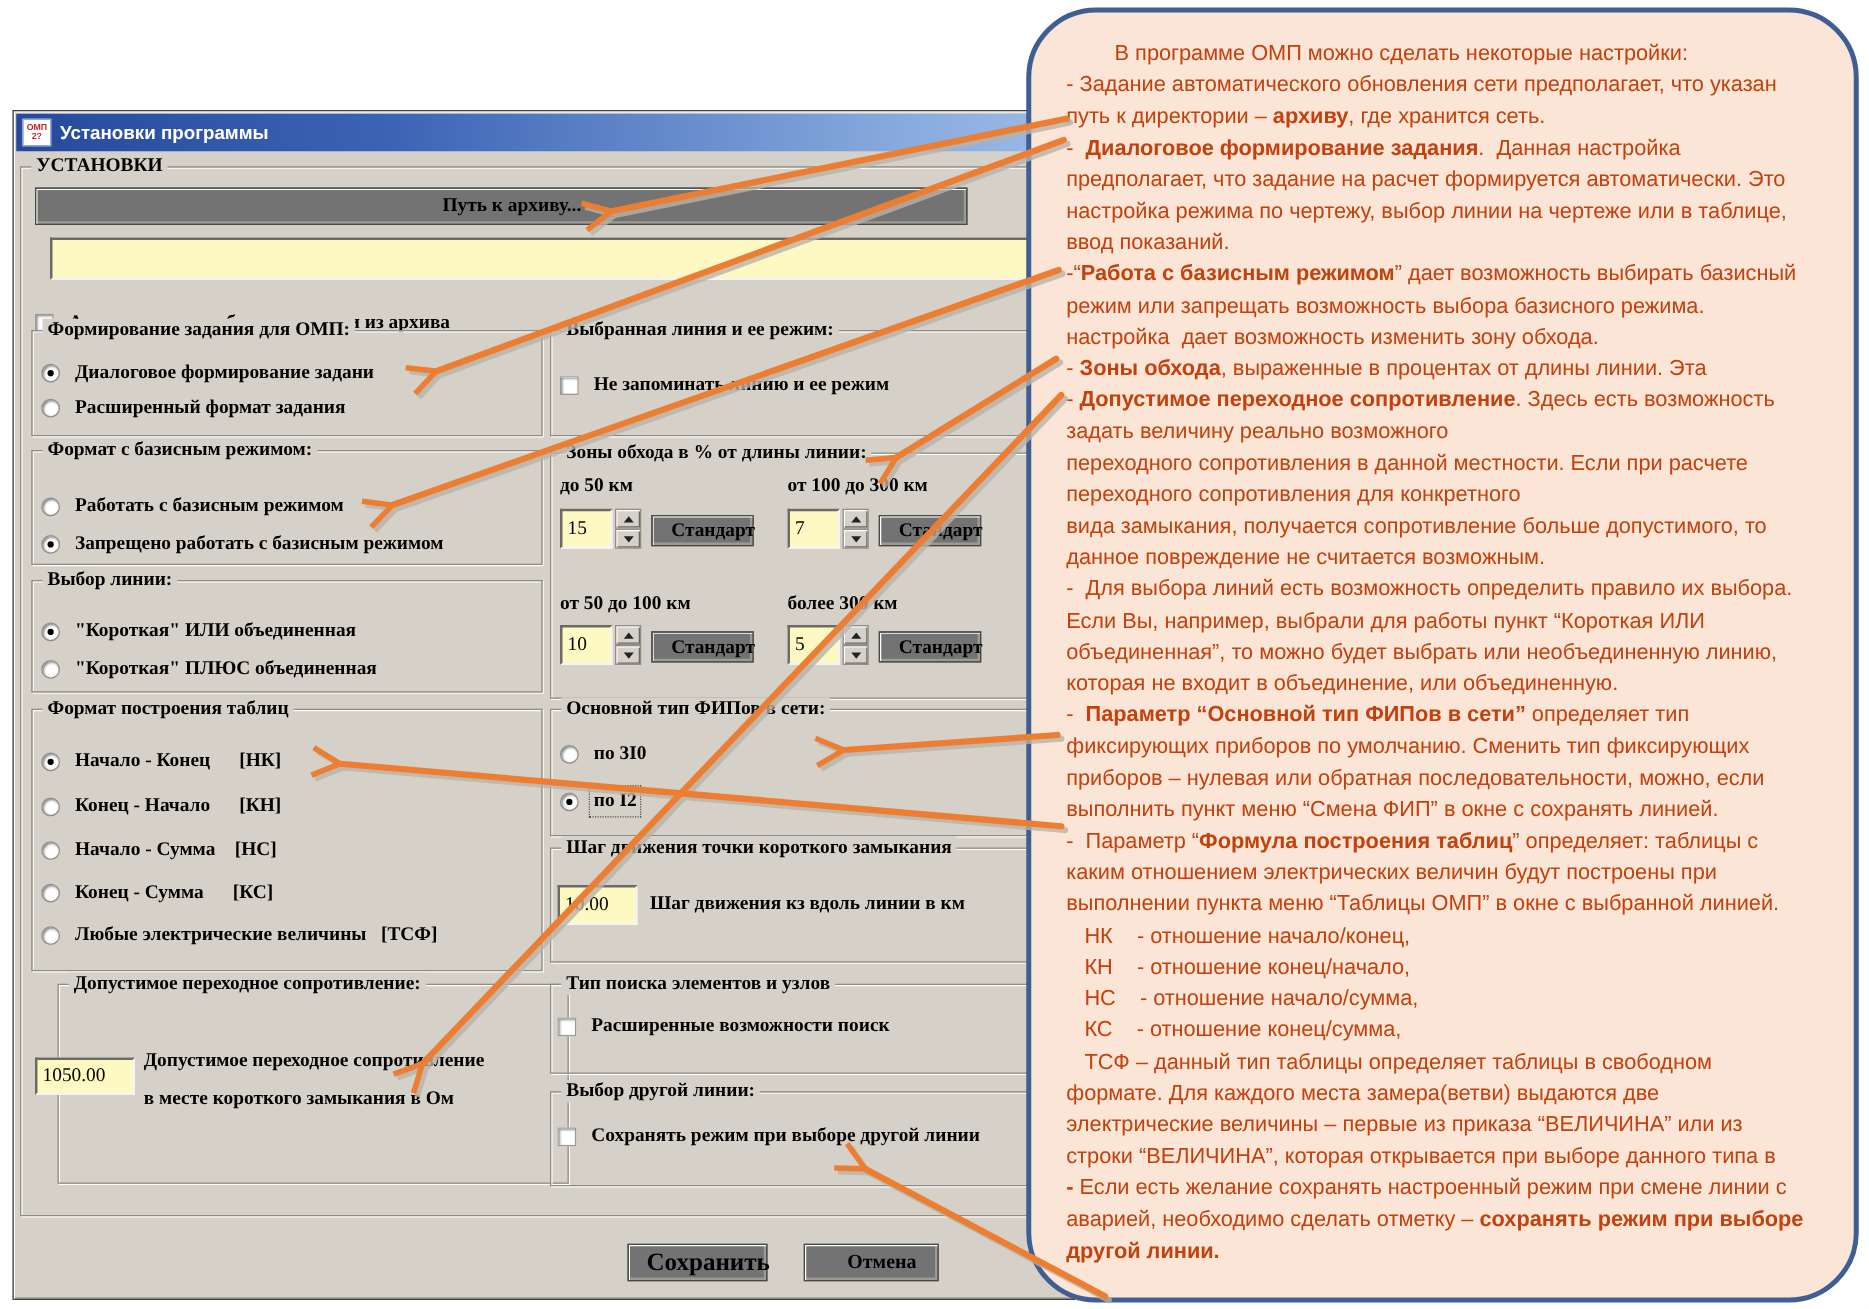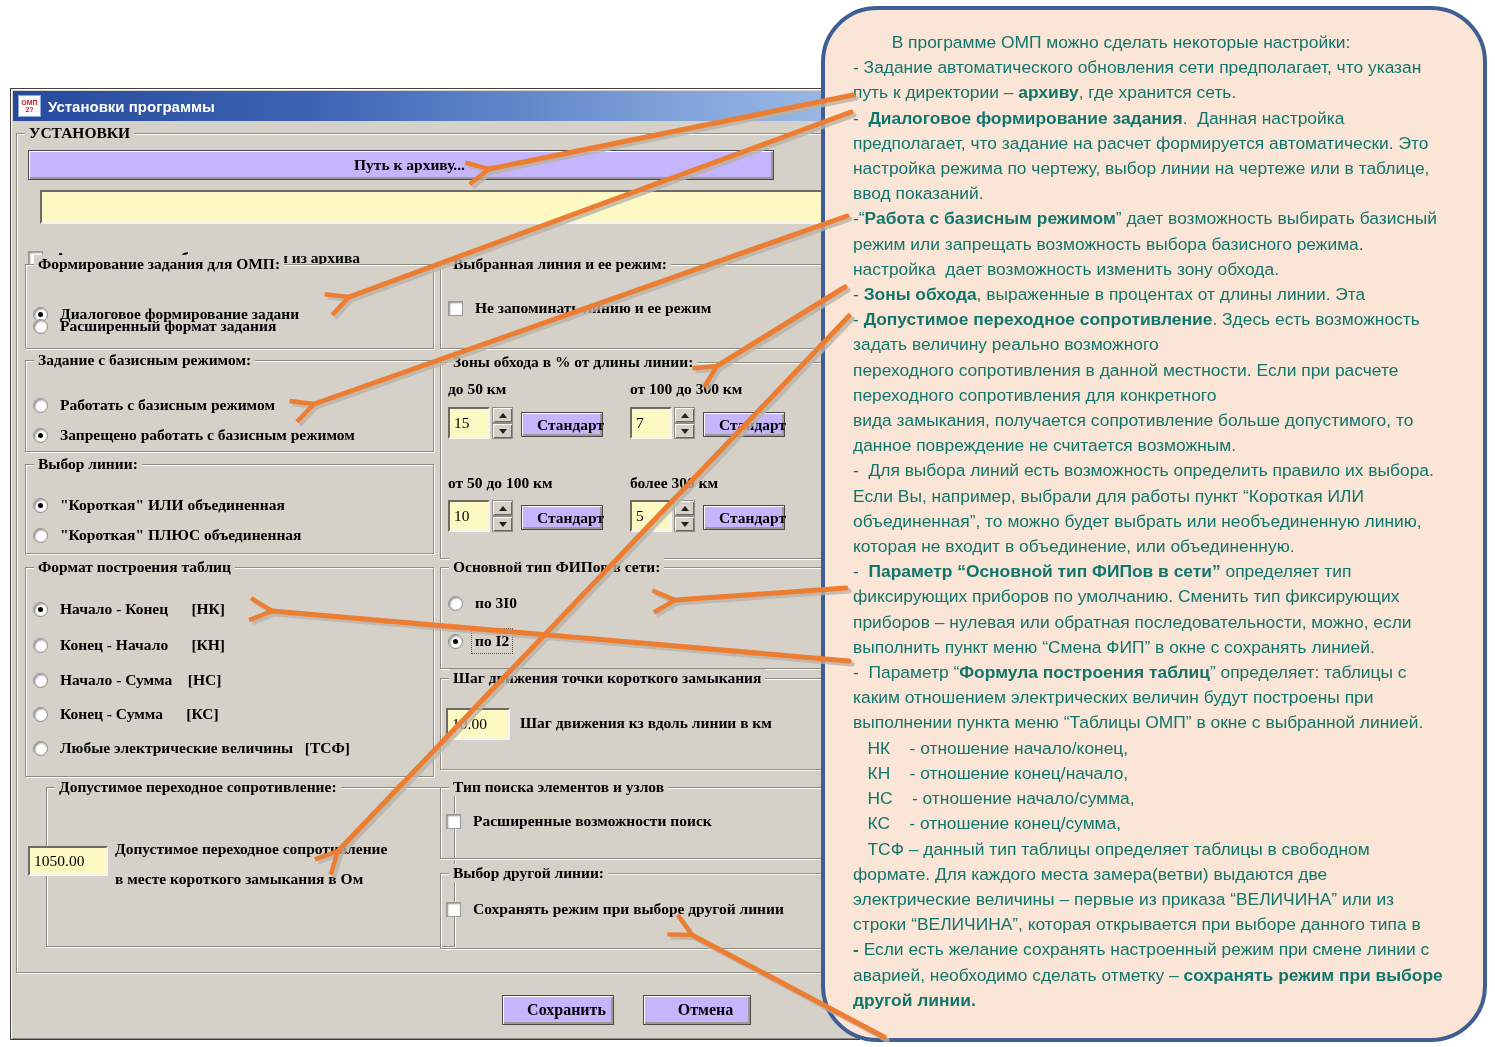--- a/index.html
+++ b/index.html
@@ -22,36 +22,36 @@
   .cap{position:absolute;top:-10px;left:8px;background:#d5d1c9;padding:0 4px;
        font:bold 15.5px "Liberation Serif",serif;white-space:nowrap;}
   .lbl{font:bold 15.5px "Liberation Serif",serif;white-space:pre;}
   .pos{position:absolute;z-index:2;}
   .row{position:absolute;display:flex;align-items:center;gap:12px;height:18px;z-index:2;}
   .radio{width:15px;height:15px;border-radius:50%;background:#fff;border:1px solid #8c8c8c;
        box-shadow:inset 1px 1px 2px rgba(0,0,0,.5),inset -1px -1px 1px #fff;position:relative;flex:0 0 auto;box-sizing:border-box;}
   .radio[data-checked="true"]::after{content:"";position:absolute;left:4px;top:4px;width:5px;height:5px;border-radius:50%;background:#000;}
   .check{width:15px;height:15px;background:#fff;border:1px solid #9a9a9a;box-sizing:border-box;
        box-shadow:inset 1px 1px 2px rgba(0,0,0,.45),inset -1px -1px 1px #fff;flex:0 0 auto;}
-  .btn{position:absolute;background:#c4b5fd;border:1px solid #494949;z-index:2;
+  .btn{position:absolute;background:#737373;border:1px solid #494949;z-index:2;
        box-shadow:inset 1px 1px 0 #ffffff,inset -2px -2px 0 #9d9a92;
        font:bold 15.5px "Liberation Serif",serif;display:flex;align-items:center;justify-content:center;box-sizing:border-box;padding-left:17px;}
   .tbox{position:absolute;background:#fef9c3;border:2px solid;border-color:#6c6a64 #f6f4f0 #f6f4f0 #6c6a64;
        font:15.5px "Liberation Serif",serif;padding:0 4px;box-sizing:border-box;z-index:2;}
   .spin{position:absolute;width:21px;height:32px;display:flex;flex-direction:column;z-index:2;}
   .spinbtn{flex:1;background:#d5d1c9;border:1px solid #8f8d86;box-sizing:border-box;
        box-shadow:inset 1px 1px 0 #fff,inset -1px -1px 0 #6a6861;display:flex;align-items:center;justify-content:center;padding:0;}
   .tri-up{width:0;height:0;border-left:4px solid transparent;border-right:4px solid transparent;border-bottom:5px solid #222;}
   .tri-dn{width:0;height:0;border-left:4px solid transparent;border-right:4px solid transparent;border-top:5px solid #222;}
   .focuslbl{outline:1px dotted #555;outline-offset:3px;}
 
   
   .panel{position:absolute;left:821px;top:6px;width:666px;height:1036px;background:#fbe5d6;
        border:4px solid #3e5e94;border-radius:56px;box-sizing:border-box;z-index:10;}
-  .ptext{position:absolute;left:28px;top:20px;right:9px;color:#0f766e;
+  .ptext{position:absolute;left:28px;top:20px;right:9px;color:#c2410c;
        font:17.4px/25.2px "Liberation Sans",sans-serif;}
   .pline{white-space:pre-wrap;}
   .pline .b{font-weight:bold;}
 
   .arrows{position:absolute;left:0;top:0;z-index:50;pointer-events:none;}
 </style>
 </head>
 <body>
 
 <div class="canvas">
@@ -72,31 +72,31 @@
   <div class="btn" style="left:28px;top:150px;width:746px;height:30px;">Путь к архиву...</div>
   <input class="tbox" style="left: 40px; top: 190px; width: 796px; height: 34px;" value="">
   <div class="row" style="left:28px;top:249px;">
     <div class="check" data-checked="false"></div>
     <span class="lbl">Автоматическое обновление сети из архива</span>
   </div>
 
   <div class="groupbox" style="left:25px;top:264px;width:407px;height:83px;">
     <div class="cap">Формирование задания для ОМП:</div>
   </div>
-  <div class="row" style="left:33px;top:305px;">
+  <div class="row" style="left:33px;top:289px;">
     <div class="radio" data-checked="true"></div>
     <span class="lbl">Диалоговое формирование задани</span>
   </div>
   <div class="row" style="left:33px;top:317px;">
     <div class="radio" data-checked="false"></div>
     <span class="lbl">Расширенный формат задания</span>
   </div>
 
   <div class="groupbox" style="left:25px;top:360px;width:407px;height:90px;">
-    <div class="cap">Задание с базисным режимом:</div>
+    <div class="cap">Формат с базисным режимом:</div>
   </div>
   <div class="row" style="left:33px;top:396px;">
     <div class="radio" data-checked="false"></div>
     <span class="lbl">Работать с базисным режимом</span>
   </div>
   <div class="row" style="left:33px;top:426px;">
     <div class="radio" data-checked="true"></div>
     <span class="lbl">Запрещено работать с базисным режимом</span>
   </div>
 
@@ -230,21 +230,21 @@
   </div>
 
   <div class="groupbox" style="left:440px;top:873px;width:392px;height:74px;">
     <div class="cap">Выбор другой линии:</div>
   </div>
   <div class="row" style="left:446px;top:900px;">
     <div class="check" data-checked="false"></div>
     <span class="lbl">Сохранять режим при выборе другой линии</span>
   </div>
 
-  <div class="btn" style="left:502px;top:995px;width:112px;height:30px;font-size:16px;">Сохранить</div>
+  <div class="btn" style="left:502px;top:995px;width:112px;height:30px;font-size:20px;">Сохранить</div>
   <div class="btn" style="left:643px;top:995px;width:108px;height:30px;font-size:16px;">Отмена</div>
 
   <div class="panel">
     <div class="ptext" id="ptext">
         <div class="pline"><span>        В программе ОМП можно сделать некоторые настройки:</span></div>
         <div class="pline"><span>- Задание автоматического обновления сети предполагает, что указан</span></div>
         <div class="pline"><span>путь к директории – </span><span class="b">архиву</span><span>, где хранится сеть.</span></div>
         <div class="pline"><span>-  </span><span class="b">Диалоговое формирование задания</span><span>.  Данная настройка</span></div>
         <div class="pline"><span>предполагает, что задание на расчет формируется автоматически. Это</span></div>
         <div class="pline"><span>настройка режима по чертежу, выбор линии на чертеже или в таблице,</span></div>

